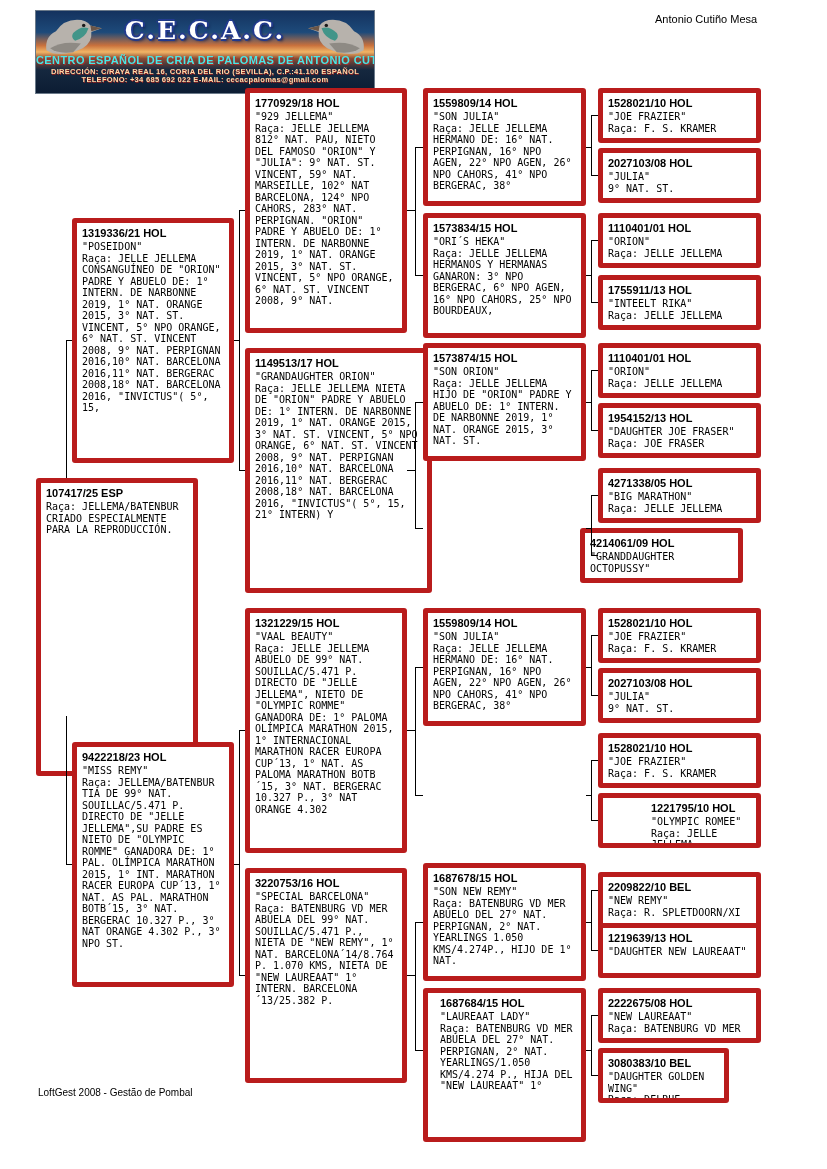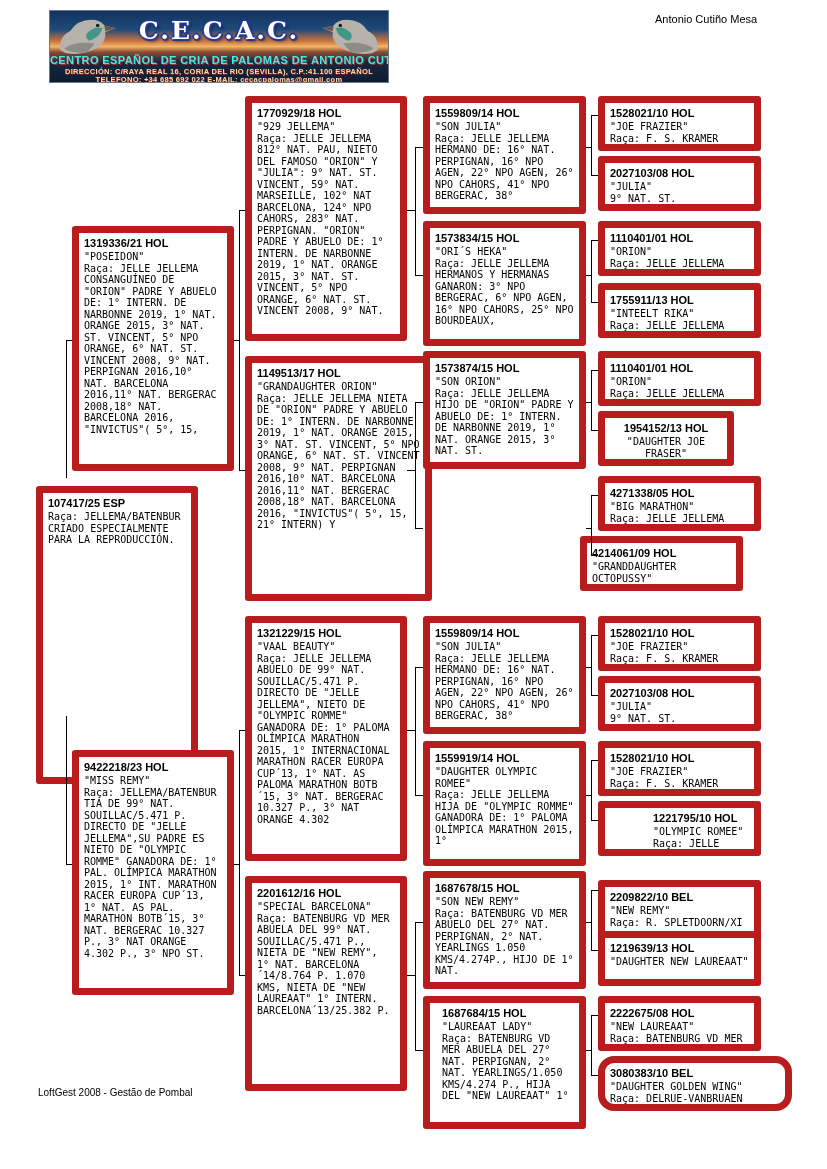--- a/index.html
+++ b/index.html
@@ -3,21 +3,21 @@
 <meta charset="utf-8">
 <title>Pedigree</title>
 <style>
   html,body{margin:0;padding:0;}
   body{
     width:827px;height:1169px;position:relative;background:#ffffff;
     font-family:"Liberation Sans",sans-serif;color:#000;
   }
   
   .logo{
-    position:absolute;left:49px;top:10px;width:340px;height:73px;overflow:hidden;
+    position:absolute;left:35px;top:10px;width:340px;height:84px;overflow:hidden;
     background:linear-gradient(180deg,#14325e 0%,#1d4a7a 26%,#c9713d 42%,#f2b566 50%,#8a4a33 58%,#15283f 72%,#0c1c33 100%);
     border:1px solid #6b7a8a;box-sizing:border-box;
   }
   .pigeon{position:absolute;top:1px;width:78px;height:44px;}
   .pigeon.left{left:2px;}
   .pigeon.right{right:2px;transform:scaleX(-1);}
   .logo-acronym{
     position:absolute;top:5px;left:0;right:0;text-align:center;
     font:bold 25px "DejaVu Serif",serif;letter-spacing:2px;color:#ffffff;
     text-shadow:-2px 0 0 #223a8f,2px 0 0 #223a8f,0 -2px 0 #223a8f,0 2px 0 #223a8f,2px 2px 3px #101c4a;
@@ -32,22 +32,22 @@
     font:bold 7.5px "Liberation Sans",sans-serif;color:#ffd9a8;
     text-shadow:.5px .5px 0 #8f1f1f;letter-spacing:.3px;
   }
   .logo-address{top:56px;}
   .logo-contact{top:64px;}
   .owner{position:absolute;left:655px;top:13px;font:11px "Liberation Sans",sans-serif;}
   .footer{position:absolute;left:38px;top:1087px;font:10px "Liberation Sans",sans-serif;}
   
   #tree{position:absolute;left:0;top:0;width:827px;height:1169px;}
   .pbox{
-    position:absolute;border:7px solid #b91c1c;border-radius:3px;background:#fff;
-    padding:4px 5px;overflow:hidden;box-sizing:border-box;margin-top:8px;
+    position:absolute;border:5px solid #b91c1c;border-radius:3px;background:#fff;
+    padding:4px 5px;overflow:hidden;box-sizing:border-box;
   }
   .ring{font:bold 11px "Liberation Sans",sans-serif;margin-bottom:2px;}
   .btext{
     font:10px "DejaVu Sans Mono",monospace;line-height:11.5px;
     white-space:pre-wrap;word-break:break-word;
   }
   .pline{position:absolute;background:#000;}
 </style>
 </head>
 <body>
@@ -101,21 +101,21 @@
       <div class="ring">1149513/17 HOL</div>
       <div class="btext">"GRANDAUGHTER ORION"
 Raça: JELLE JELLEMA NIETA DE "ORION" PADRE Y ABUELO DE: 1° INTERN. DE NARBONNE 2019, 1° NAT. ORANGE 2015, 3° NAT. ST. VINCENT, 5° NPO ORANGE, 6° NAT. ST. VINCENT 2008, 9° NAT. PERPIGNAN 2016,10° NAT. BARCELONA 2016,11° NAT. BERGERAC 2008,18° NAT. BARCELONA 2016, "INVICTUS"( 5°, 15, 21° INTERN) Y</div>
     </div>
     <div class="pbox" style="left: 245px; top: 608px; width: 162px; height: 245px;">
       <div class="ring">1321229/15 HOL</div>
       <div class="btext">"VAAL BEAUTY"
 Raça: JELLE JELLEMA ABUELO DE 99° NAT. SOUILLAC/5.471 P. DIRECTO DE "JELLE JELLEMA", NIETO DE "OLYMPIC ROMME" GANADORA DE: 1° PALOMA OLÍMPICA MARATHON 2015, 1° INTERNACIONAL MARATHON RACER EUROPA CUP´13, 1° NAT. AS PALOMA MARATHON BOTB´15, 3° NAT. BERGERAC 10.327 P., 3° NAT ORANGE 4.302</div>
     </div>
     <div class="pbox" style="left: 245px; top: 868px; width: 162px; height: 215px;">
-      <div class="ring">2201612/16 HOL</div>
+      <div class="ring">3220753/16 HOL</div>
       <div class="btext">"SPECIAL BARCELONA"
 Raça: BATENBURG VD MER ABUELA DEL 99° NAT. SOUILLAC/5.471 P., NIETA DE "NEW REMY", 1° NAT. BARCELONA´14/8.764 P. 1.070 KMS, NIETA DE "NEW LAUREAAT" 1° INTERN. BARCELONA´13/25.382 P.</div>
     </div>
     <div class="pbox" style="left: 423px; top: 88px; width: 163px; height: 118px;">
       <div class="ring">1559809/14 HOL</div>
       <div class="btext">"SON JULIA"
 Raça: JELLE JELLEMA HERMANO DE: 16° NAT. PERPIGNAN, 16° NPO AGEN, 22° NPO AGEN, 26° NPO CAHORS, 41° NPO BERGERAC, 38°</div>
     </div>
     <div class="pbox" style="left: 423px; top: 213px; width: 163px; height: 125px;">
       <div class="ring">1573834/15 HOL</div>
@@ -125,31 +125,26 @@
     <div class="pbox" style="left: 423px; top: 343px; width: 163px; height: 118px;">
       <div class="ring">1573874/15 HOL</div>
       <div class="btext">"SON ORION"
 Raça: JELLE JELLEMA HIJO DE "ORION" PADRE Y ABUELO DE: 1° INTERN. DE NARBONNE 2019, 1° NAT. ORANGE 2015, 3° NAT. ST.</div>
     </div>
     <div class="pbox" style="left: 423px; top: 608px; width: 163px; height: 118px;">
       <div class="ring">1559809/14 HOL</div>
       <div class="btext">"SON JULIA"
 Raça: JELLE JELLEMA HERMANO DE: 16° NAT. PERPIGNAN, 16° NPO AGEN, 22° NPO AGEN, 26° NPO CAHORS, 41° NPO BERGERAC, 38°</div>
     </div>
-    <div class="pbox" style="left: 423px; top: 733px; width: 163px; height: 125px;">
-      <div class="ring">1559919/14 HOL</div>
-      <div class="btext">"DAUGHTER OLYMPIC ROMEE"
-Raça: JELLE JELLEMA HIJA DE "OLYMPIC ROMME" GANADORA DE: 1° PALOMA OLÍMPICA MARATHON 2015, 1°</div>
-    </div>
     <div class="pbox" style="left: 423px; top: 863px; width: 163px; height: 118px;">
       <div class="ring">1687678/15 HOL</div>
       <div class="btext">"SON NEW REMY"
 Raça: BATENBURG VD MER ABUELO DEL 27° NAT. PERPIGNAN, 2° NAT. YEARLINGS 1.050 KMS/4.274P., HIJO DE 1° NAT.</div>
     </div>
-    <div class="pbox" style="left: 423px; top: 988px; width: 163px; height: 133px; padding-left: 12px;">
+    <div class="pbox" style="left: 423px; top: 988px; width: 163px; height: 154px; padding-left: 12px;">
       <div class="ring">1687684/15 HOL</div>
       <div class="btext">"LAUREAAT LADY"
 Raça: BATENBURG VD MER ABUELA DEL 27° NAT. PERPIGNAN, 2° NAT. YEARLINGS/1.050 KMS/4.274 P., HIJA DEL "NEW LAUREAAT" 1°</div>
     </div>
     <div class="pbox" style="left: 598px; top: 88px; width: 163px; height: 55px;">
       <div class="ring">1528021/10 HOL</div>
       <div class="btext">"JOE FRAZIER"
 Raça: F. S. KRAMER</div>
     </div>
     <div class="pbox" style="left: 598px; top: 148px; width: 163px; height: 55px;">
@@ -165,21 +160,21 @@
     <div class="pbox" style="left: 598px; top: 275px; width: 163px; height: 55px;">
       <div class="ring">1755911/13 HOL</div>
       <div class="btext">"INTEELT RIKA"
 Raça: JELLE JELLEMA</div>
     </div>
     <div class="pbox" style="left: 598px; top: 343px; width: 163px; height: 55px;">
       <div class="ring">1110401/01 HOL</div>
       <div class="btext">"ORION"
 Raça: JELLE JELLEMA</div>
     </div>
-    <div class="pbox" style="left: 598px; top: 403px; width: 136px; height: 55px; text-align: center;">
+    <div class="pbox" style="left: 598px; top: 403px; width: 163px; height: 55px;">
       <div class="ring">1954152/13 HOL</div>
       <div class="btext">"DAUGHTER JOE FRASER"
 Raça: JOE FRASER</div>
     </div>
     <div class="pbox" style="left: 598px; top: 468px; width: 163px; height: 55px;">
       <div class="ring">4271338/05 HOL</div>
       <div class="btext">"BIG MARATHON"
 Raça: JELLE JELLEMA</div>
     </div>
     <div class="pbox" style="left: 580px; top: 528px; width: 163px; height: 55px;">
@@ -213,21 +208,21 @@
     </div>
     <div class="pbox" style="left: 598px; top: 923px; width: 163px; height: 55px;">
       <div class="ring">1219639/13 HOL</div>
       <div class="btext">"DAUGHTER NEW LAUREAAT"</div>
     </div>
     <div class="pbox" style="left: 598px; top: 988px; width: 163px; height: 55px;">
       <div class="ring">2222675/08 HOL</div>
       <div class="btext">"NEW LAUREAAT"
 Raça: BATENBURG VD MER</div>
     </div>
-    <div class="pbox" style="left: 598px; top: 1048px; width: 194px; height: 55px; border-radius: 16px;">
+    <div class="pbox" style="left: 598px; top: 1048px; width: 131px; height: 55px;">
       <div class="ring">3080383/10 BEL</div>
       <div class="btext">"DAUGHTER GOLDEN WING"
 Raça: DELRUE-VANBRUAEN</div>
     </div>
     <div class="pline" style="left: 66px; top: 340px; width: 6px; height: 1px;"></div>
     <div class="pline" style="left: 66px; top: 340px; width: 1px; height: 138px;"></div>
     <div class="pline" style="left: 66px; top: 864px; width: 6px; height: 1px;"></div>
     <div class="pline" style="left: 66px; top: 716px; width: 1px; height: 148px;"></div>
     <div class="pline" style="left: 234px; top: 340px; width: 5px; height: 1px;"></div>
     <div class="pline" style="left: 239px; top: 210px; width: 1px; height: 261px;"></div>

